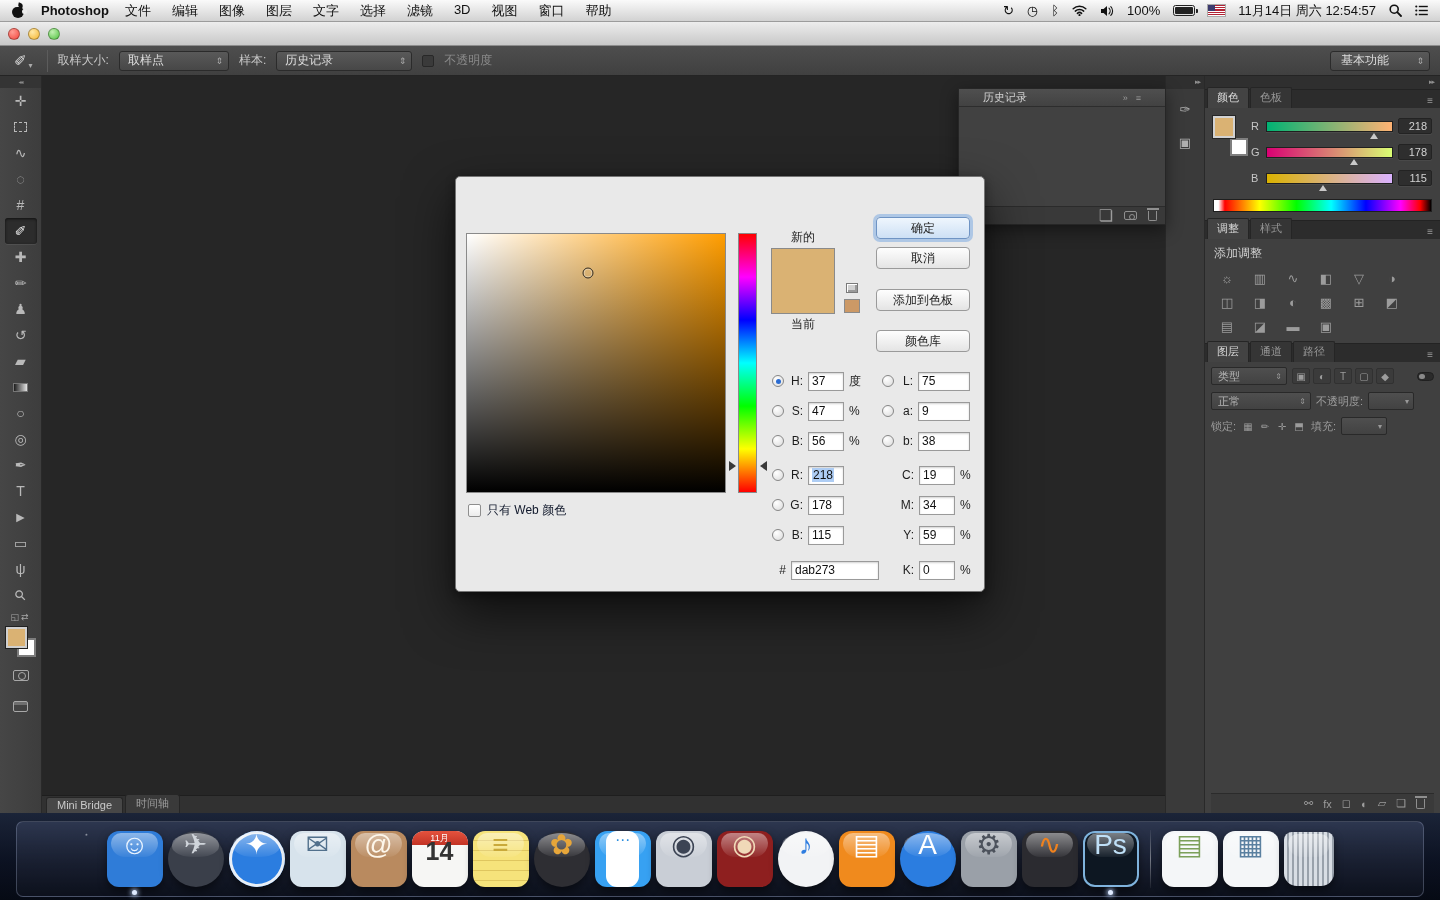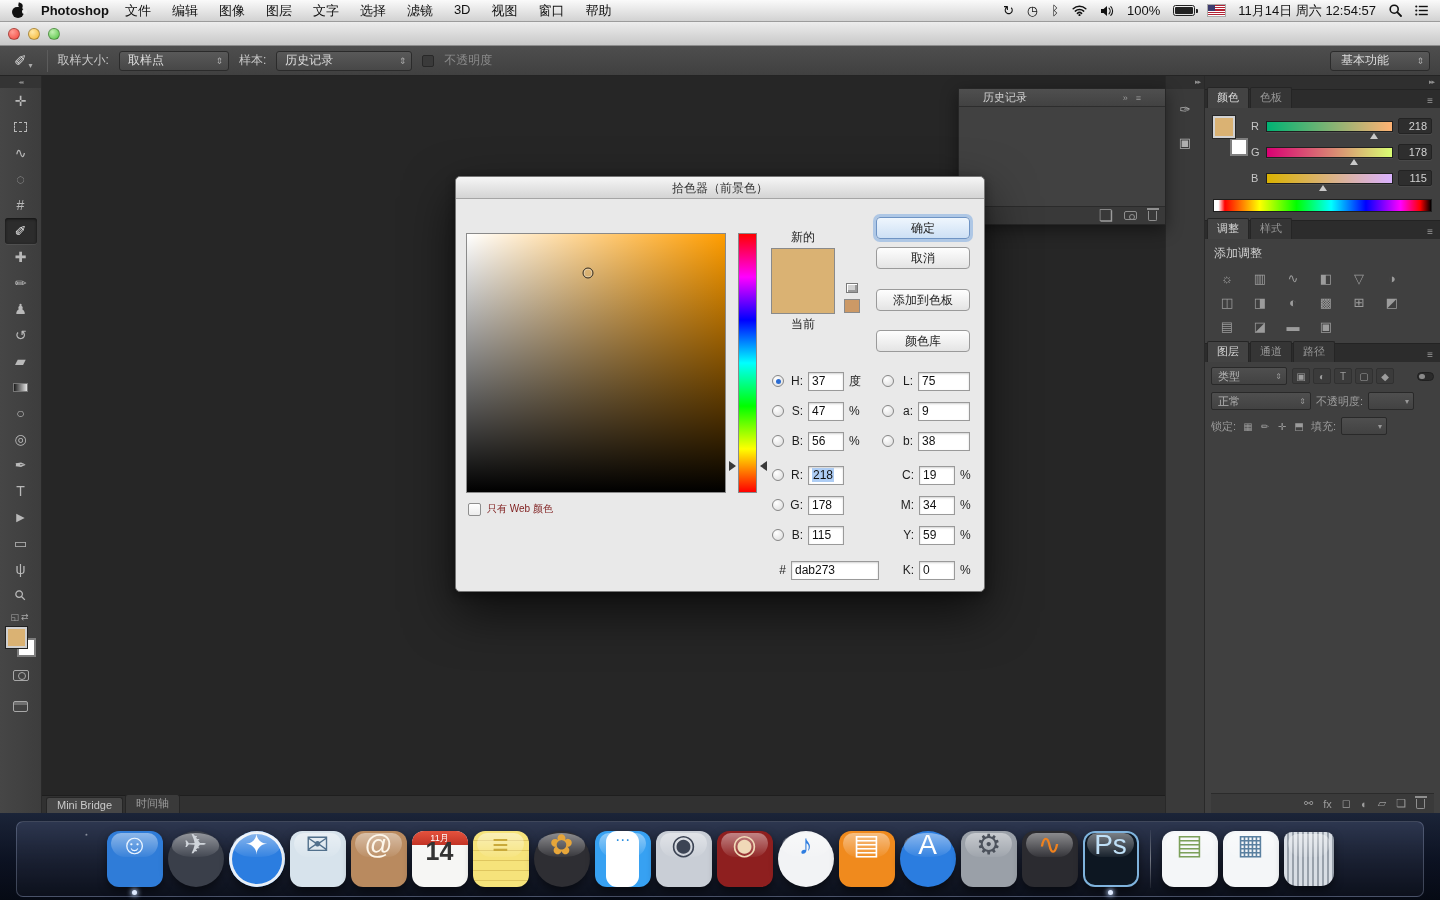--- a/index.html
+++ b/index.html
@@ -142,21 +142,21 @@
 .radio.sel::after{content:'';position:absolute;left:2.5px;top:2.5px;width:5px;height:5px;border-radius:50%;background:#2a6bd2}
 .spacer{width:13px;flex:0 0 auto}
 .cp-lab{font-size:12px;color:#1c1c1c;min-width:14px;text-align:right}
 .cp-box{height:19px;background:#fff;border:1px solid #9a9a9a;box-shadow:inset 0 1px 2px rgba(0,0,0,.18);font-size:12px;color:#111;display:flex;align-items:center;padding:0 3px;width:36px}
 .cp-box.w{width:52px}
 .cp-box.hex{width:88px}
 .hl{background:#aecdf4;padding:0 1px}
 .cp-unit{font-size:12px;color:#1c1c1c}
 .cp-check{position:absolute;left:12px;top:325px;display:flex;align-items:center;gap:6px}
 .checkbox{width:13px;height:13px;border:1px solid #8e8e8e;background:linear-gradient(#fff,#ececec);border-radius:2px}
-.cb-lab{font-size:10px;color:#7f1d1d}
+.cb-lab{font-size:12px;color:#0f172a}
 
 .dock{position:absolute;left:16px;right:16px;bottom:3px;height:76px;background:linear-gradient(rgba(80,92,125,.38),rgba(16,20,32,.68));border:1px solid rgba(150,160,190,.35);border-radius:7px;display:flex;align-items:center;justify-content:center;gap:5px;padding:0 8px;z-index:60}
 .dock-item{position:relative;width:56px;height:56px;border-radius:12px;display:flex;justify-content:center;flex:0 0 auto;box-shadow:0 4px 9px rgba(0,0,0,.5)}
 .dock-item::before{content:'';position:absolute;left:8%;top:4%;width:84%;height:42%;border-radius:10px 10px 14px 14px;background:linear-gradient(rgba(255,255,255,.45),rgba(255,255,255,.05));pointer-events:none}
 .dock-item.round{border-radius:50%}
 .dock-item.round::before{border-radius:50% 50% 45% 45%}
 .dock-item.ring{box-shadow:inset 0 0 0 3px #e9eff6,0 4px 9px rgba(0,0,0,.5)}
 .dock-item.lined{background-image:repeating-linear-gradient(180deg,transparent 0 9px,rgba(170,130,30,.3) 9px 10px)}
 .dock-item.running::after{content:'';position:absolute;left:50%;bottom:-8px;width:5px;height:5px;margin-left:-2.5px;border-radius:50%;background:#e0ebff;box-shadow:0 0 5px 1px rgba(190,215,255,.95)}
 .dock-glyph{font-size:28px;line-height:1;z-index:1}
@@ -483,21 +483,20 @@
           <span class="p-ico">◻</span>
           <span class="p-ico">◐</span>
           <span class="p-ico">▱</span>
           <span class="p-ico">❏</span>
           <span class="p-ico ico-trash"></span>
         </div>
     </div>
   </div>
 
   <div class="dialog">
-    <div class="dlg-title">拾色器（前景色）</div>
     <div class="cp-field" style="background: linear-gradient(rgba(0, 0, 0, 0), rgb(0, 0, 0)), linear-gradient(to right, rgb(255, 255, 255), rgb(255, 157, 0));">
       <span class="cp-marker" style="left: 47%; top: 15%;"></span>
     </div>
     <div class="cp-huewrap">
       <div class="cp-hue"></div>
       <span class="hue-ar l" style="top: 233.278px;"></span>
       <span class="hue-ar r" style="top: 233.278px;"></span>
     </div>
     <div class="cp-newcur">
       <div class="nc-lab">新的</div>

